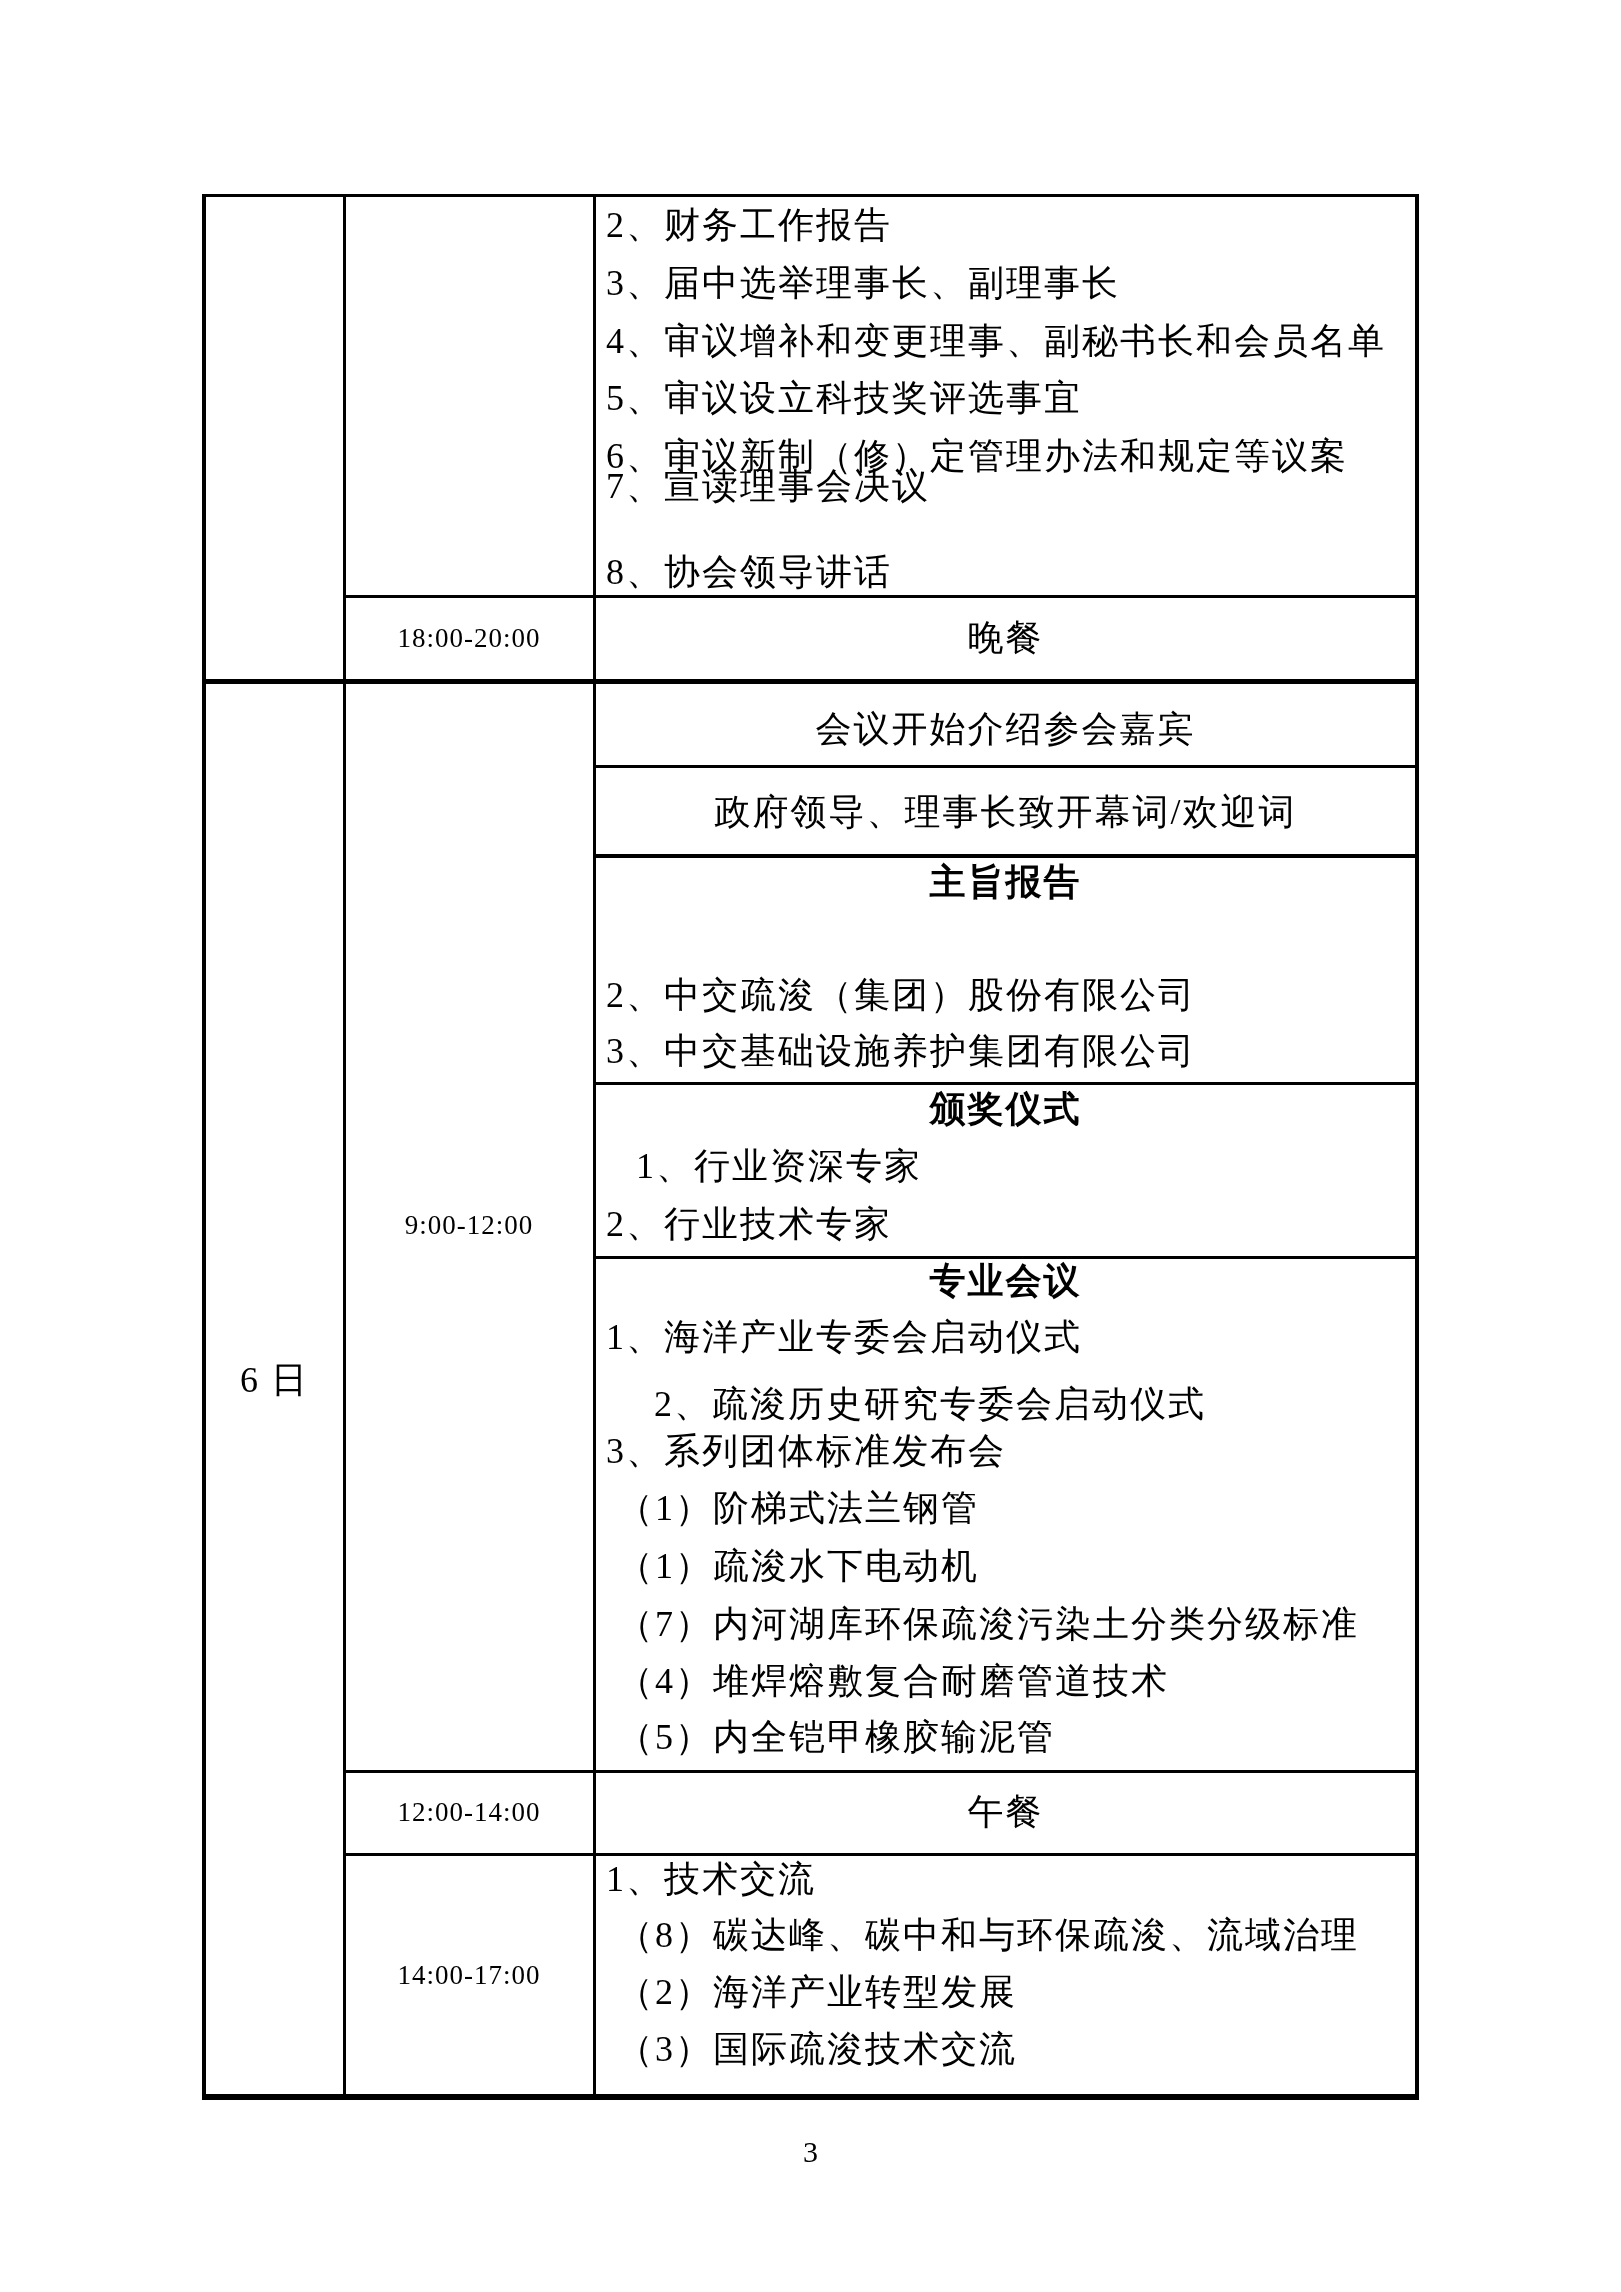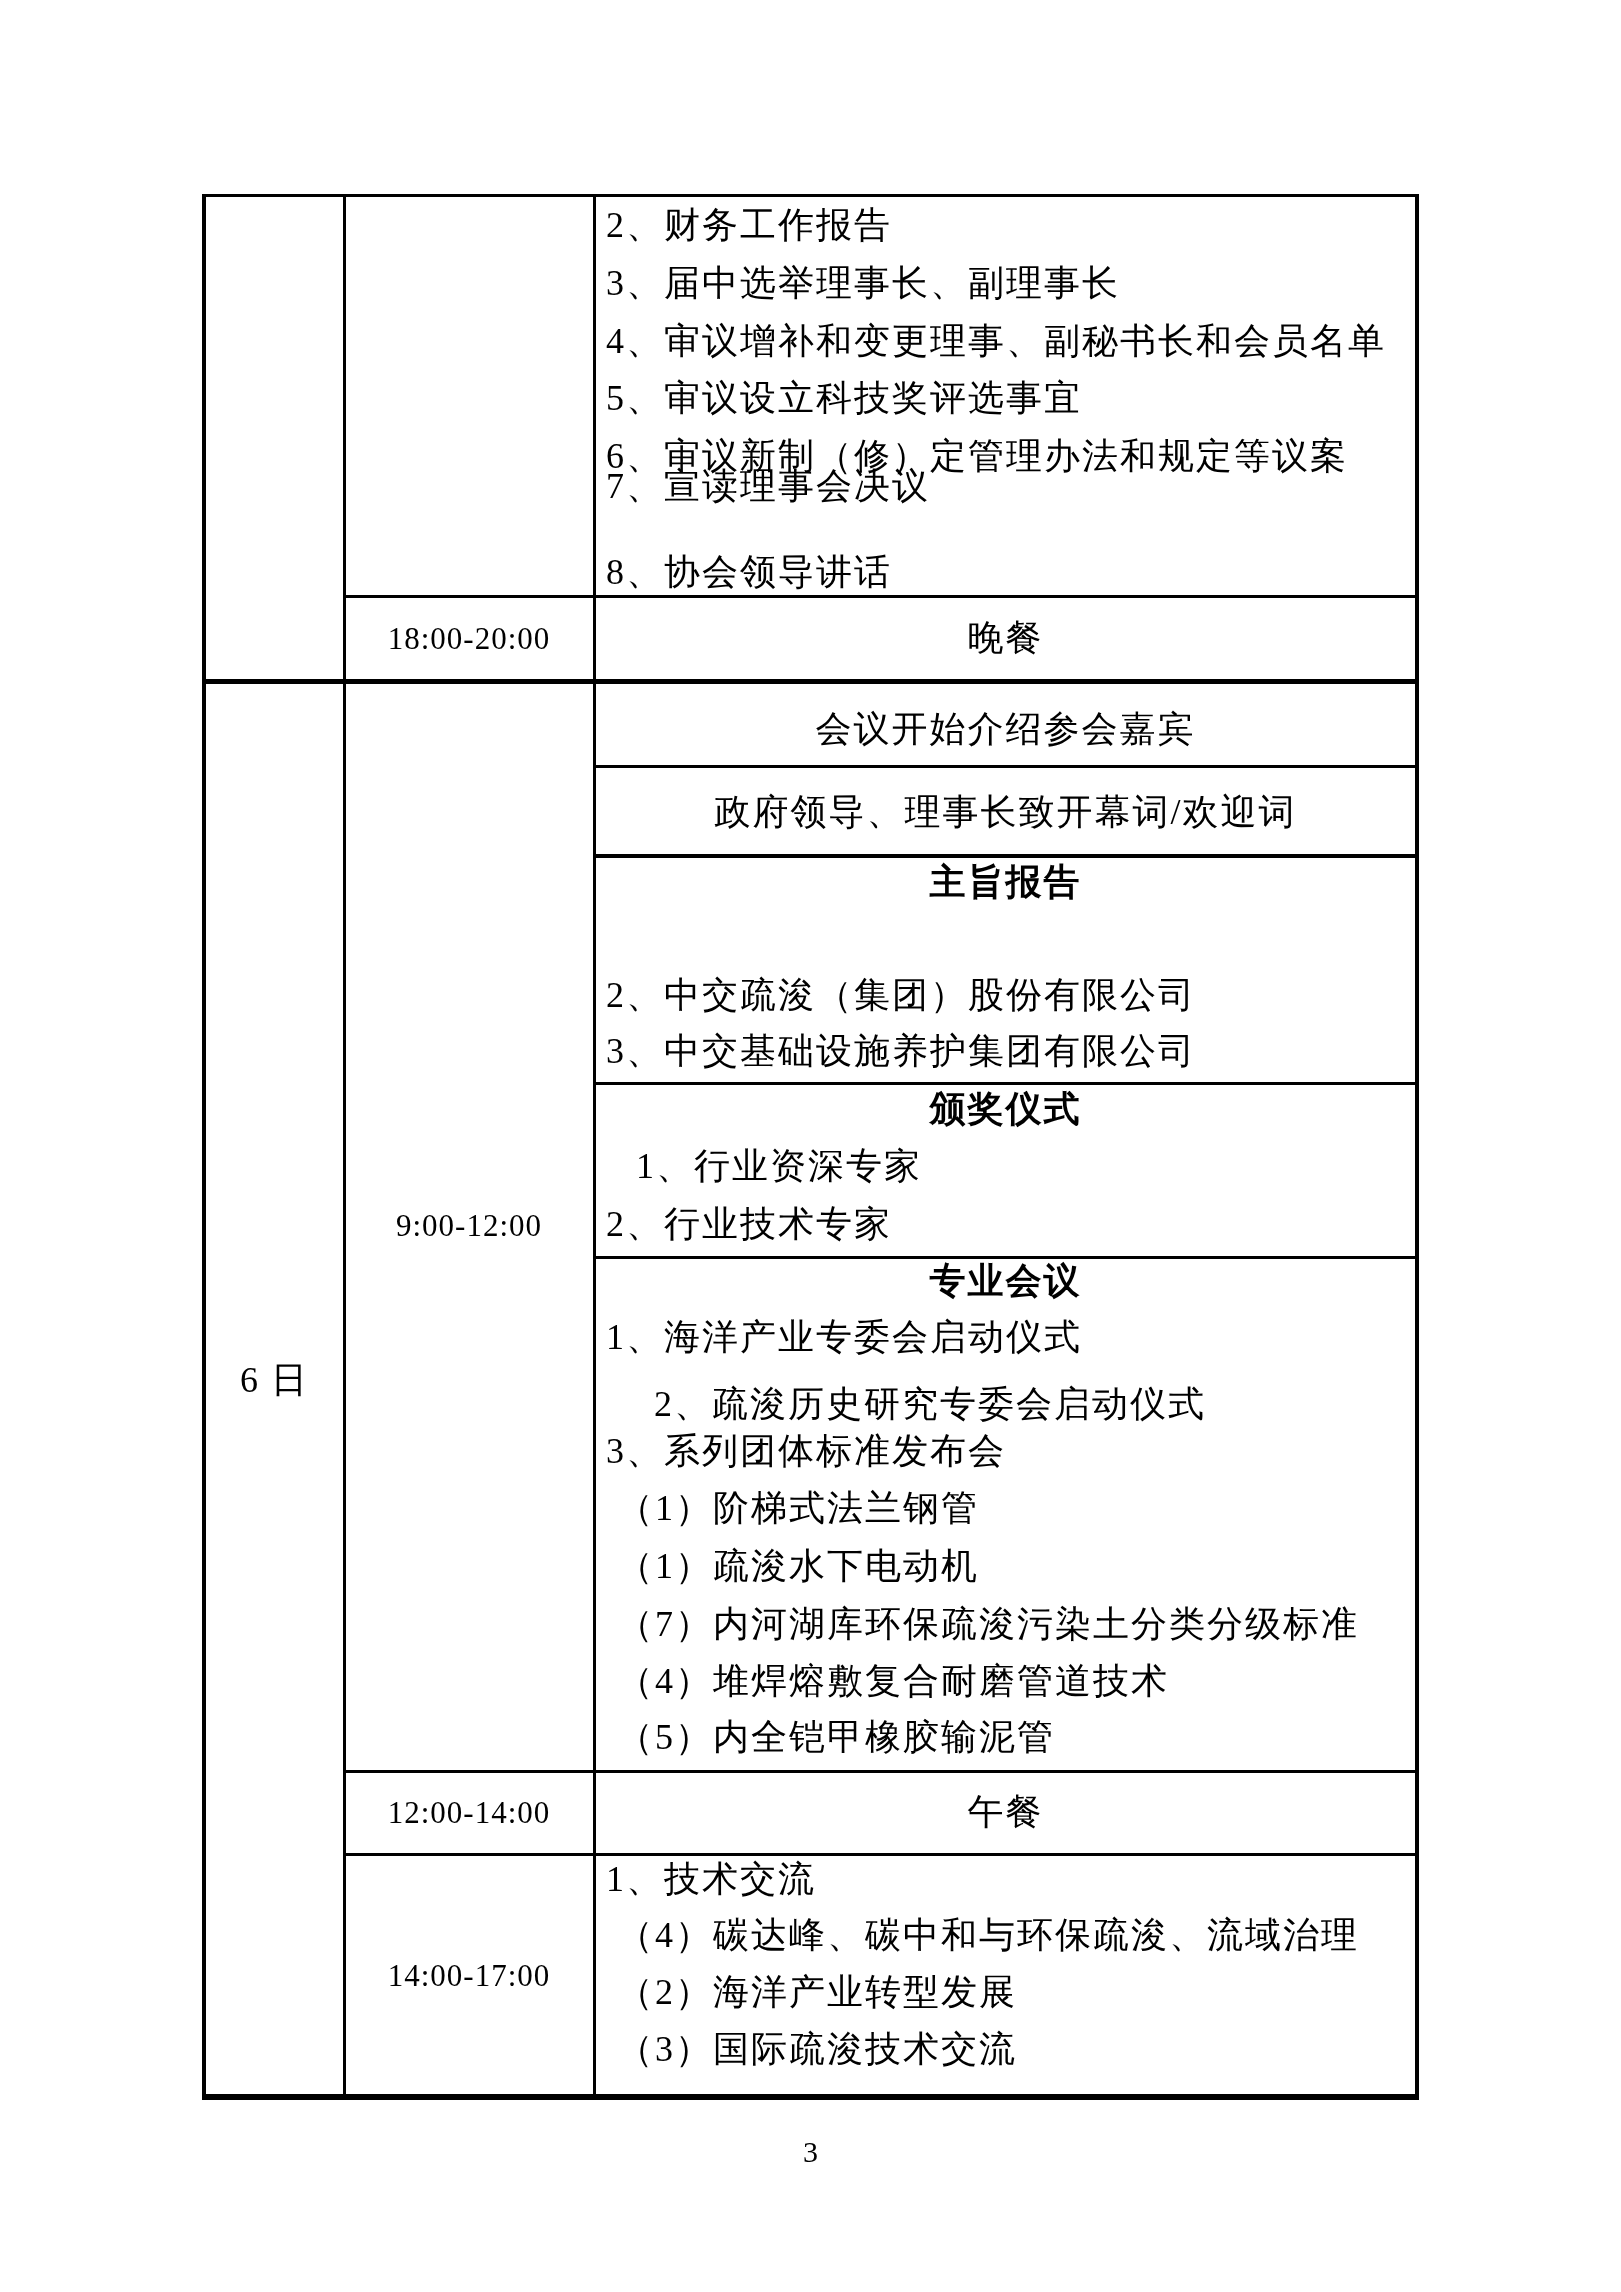--- a/index.html
+++ b/index.html
@@ -14,21 +14,21 @@
   .hl,.vl{position:absolute;background:#000;}
   .txt{
     position:absolute;
     height:57px;line-height:57px;
     font-size:36px;letter-spacing:2px;
     white-space:nowrap;
   }
   .item{left:606px;}
   .subitem{left:617px;}
   .c3{left:593px;width:825px;text-align:center;}
-  .timecell{left:345px;width:248px;text-align:center;font-size:31px;letter-spacing:1px;}
+  .timecell{left:345px;width:248px;text-align:center;font-size:27px;letter-spacing:1px;}
   .daycell{left:204px;width:141px;text-align:center;}
   .hdr{font-weight:bold;}
   .pagenum{left:0;width:1621px;text-align:center;font-size:30px;letter-spacing:0;}
 </style>
 </head>
 <body>
 
 <div id="page">
 
   <div class="vl" style="left:202px;top:194px;width:3.9px;height:1905px;"></div>
@@ -81,20 +81,20 @@
   <div class="txt subitem" style="top:1538px;">（1）疏浚水下电动机</div>
   <div class="txt subitem" style="top:1596px;">（7）内河湖库环保疏浚污染土分类分级标准</div>
   <div class="txt subitem" style="top:1653px;">（4）堆焊熔敷复合耐磨管道技术</div>
   <div class="txt subitem" style="top:1709px;">（5）内全铠甲橡胶输泥管</div>
 
   <div class="txt timecell" style="top:1784px;">12:00-14:00</div>
   <div class="txt c3" style="top:1784px;">午餐</div>
 
   <div class="txt timecell" style="top:1947px;">14:00-17:00</div>
   <div class="txt item" style="top:1851px;">1、技术交流</div>
-  <div class="txt subitem" style="top:1907px;">（4）碳达峰、碳中和与环保疏浚、流域治理</div>
+  <div class="txt subitem" style="top:1907px;">（8）碳达峰、碳中和与环保疏浚、流域治理</div>
   <div class="txt subitem" style="top:1964px;">（2）海洋产业转型发展</div>
   <div class="txt subitem" style="top:2021px;">（3）国际疏浚技术交流</div>
 
   <div class="txt pagenum" style="top:2123px;">3</div>
 
 </div>
 
 
 </body></html>

